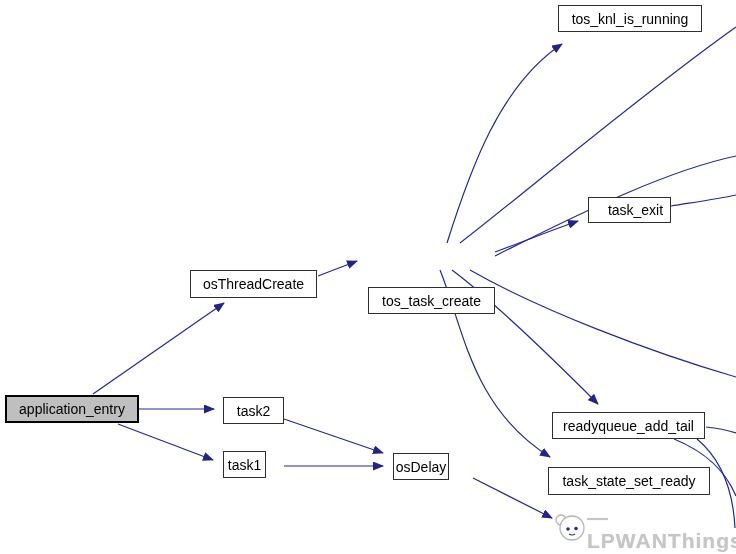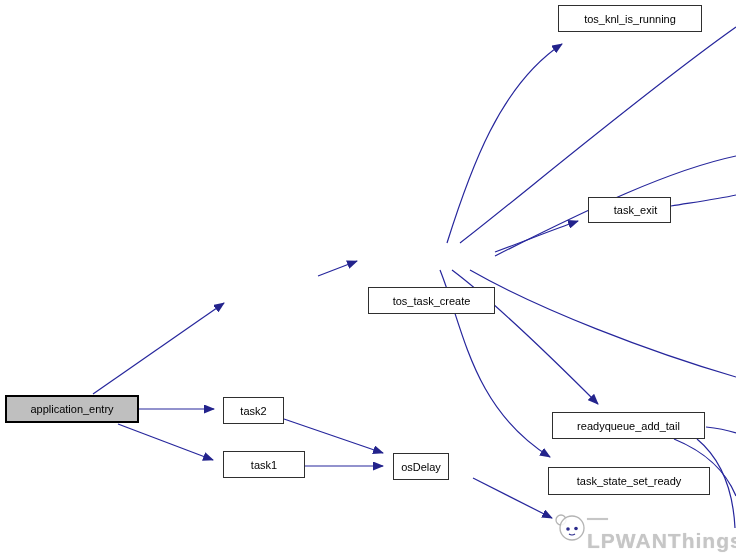--- a/index.html
+++ b/index.html
@@ -5,27 +5,27 @@
   html,body{margin:0;padding:0;background:#fff;}
   #canvas{
     position:relative;width:736px;height:554px;background:#ffffff;
     overflow:hidden;font-family:"Liberation Sans",sans-serif;
   }
   #edge-layer{position:absolute;left:0;top:0;z-index:1;}
   .node{
     position:absolute;box-sizing:border-box;z-index:2;
     background:#ffffff;border:1px solid #2f2f2f;
     display:flex;align-items:center;justify-content:center;
-    font-size:11px;color:#000;white-space:nowrap;cursor:pointer;
+    font-size:14px;color:#000;white-space:nowrap;cursor:pointer;
   }
   .node.highlight{background:#bfbfbf;border:2px solid #000;}
   .n-application_entry{left:5px;top:395px;width:134px;height:28px;}
   .n-osThreadCreate{left:190px;top:270px;width:127px;height:28px;}
   .n-task2{left:223px;top:397px;width:61px;height:27px;}
-  .n-task1{left:223px;top:451px;width:82px;height:27px;}
+  .n-task1{left:223px;top:451px;width:43px;height:27px;}
   .n-tos_task_create{left:368px;top:243px;width:127px;height:27px;margin-top:44px;}
   .n-osDelay{left:393px;top:453px;width:56px;height:27px;}
   .n-tos_knl_is_running{left:558px;top:5px;width:144px;height:27px;}
   .n-task_exit{left:588px;top:197px;width:83px;height:26px;padding-left:12px;}
   .n-readyqueue_add_tail{left:552px;top:412px;width:153px;height:27px;}
   .n-task_state_set_ready{left:548px;top:467px;width:162px;height:28px;}
   .n-tos_millisec2tick{left:563px;top:526px;width:137px;height:27px;}
   #watermark{
     position:absolute;left:553px;top:503px;z-index:3;display:flex;
     align-items:center;pointer-events:none;
@@ -63,20 +63,21 @@
       <path d="M 470 270 C 540 310, 650 352, 736 377"></path>
       <path d="M 452 270 C 500 306, 564 370, 598 404" marker-end="url(#ah)"></path>
       <path d="M 440 270 C 464 330, 472 408, 550 457" marker-end="url(#ah)"></path>
       <path d="M 706 427 C 717 428, 727 430, 736 433"></path>
       <path d="M 674 439 C 708 453, 726 472, 736 496"></path>
       <path d="M 697 439 C 721 459, 733 489, 735 528"></path>
     </g>
   </svg>
 
   <div class="node highlight n-application_entry">application_entry</div>
+  <div class="node n-osThreadCreate">osThreadCreate</div>
   <div class="node n-task2">task2</div>
   <div class="node n-task1">task1</div>
   <div class="node n-tos_task_create">tos_task_create</div>
   <div class="node n-osDelay">osDelay</div>
   <div class="node n-tos_knl_is_running">tos_knl_is_running</div>
   <div class="node n-task_exit">task_exit</div>
   <div class="node n-task_state_set_ready">task_state_set_ready</div>
   <div class="node n-readyqueue_add_tail">readyqueue_add_tail</div>
 
   <div id="watermark">

